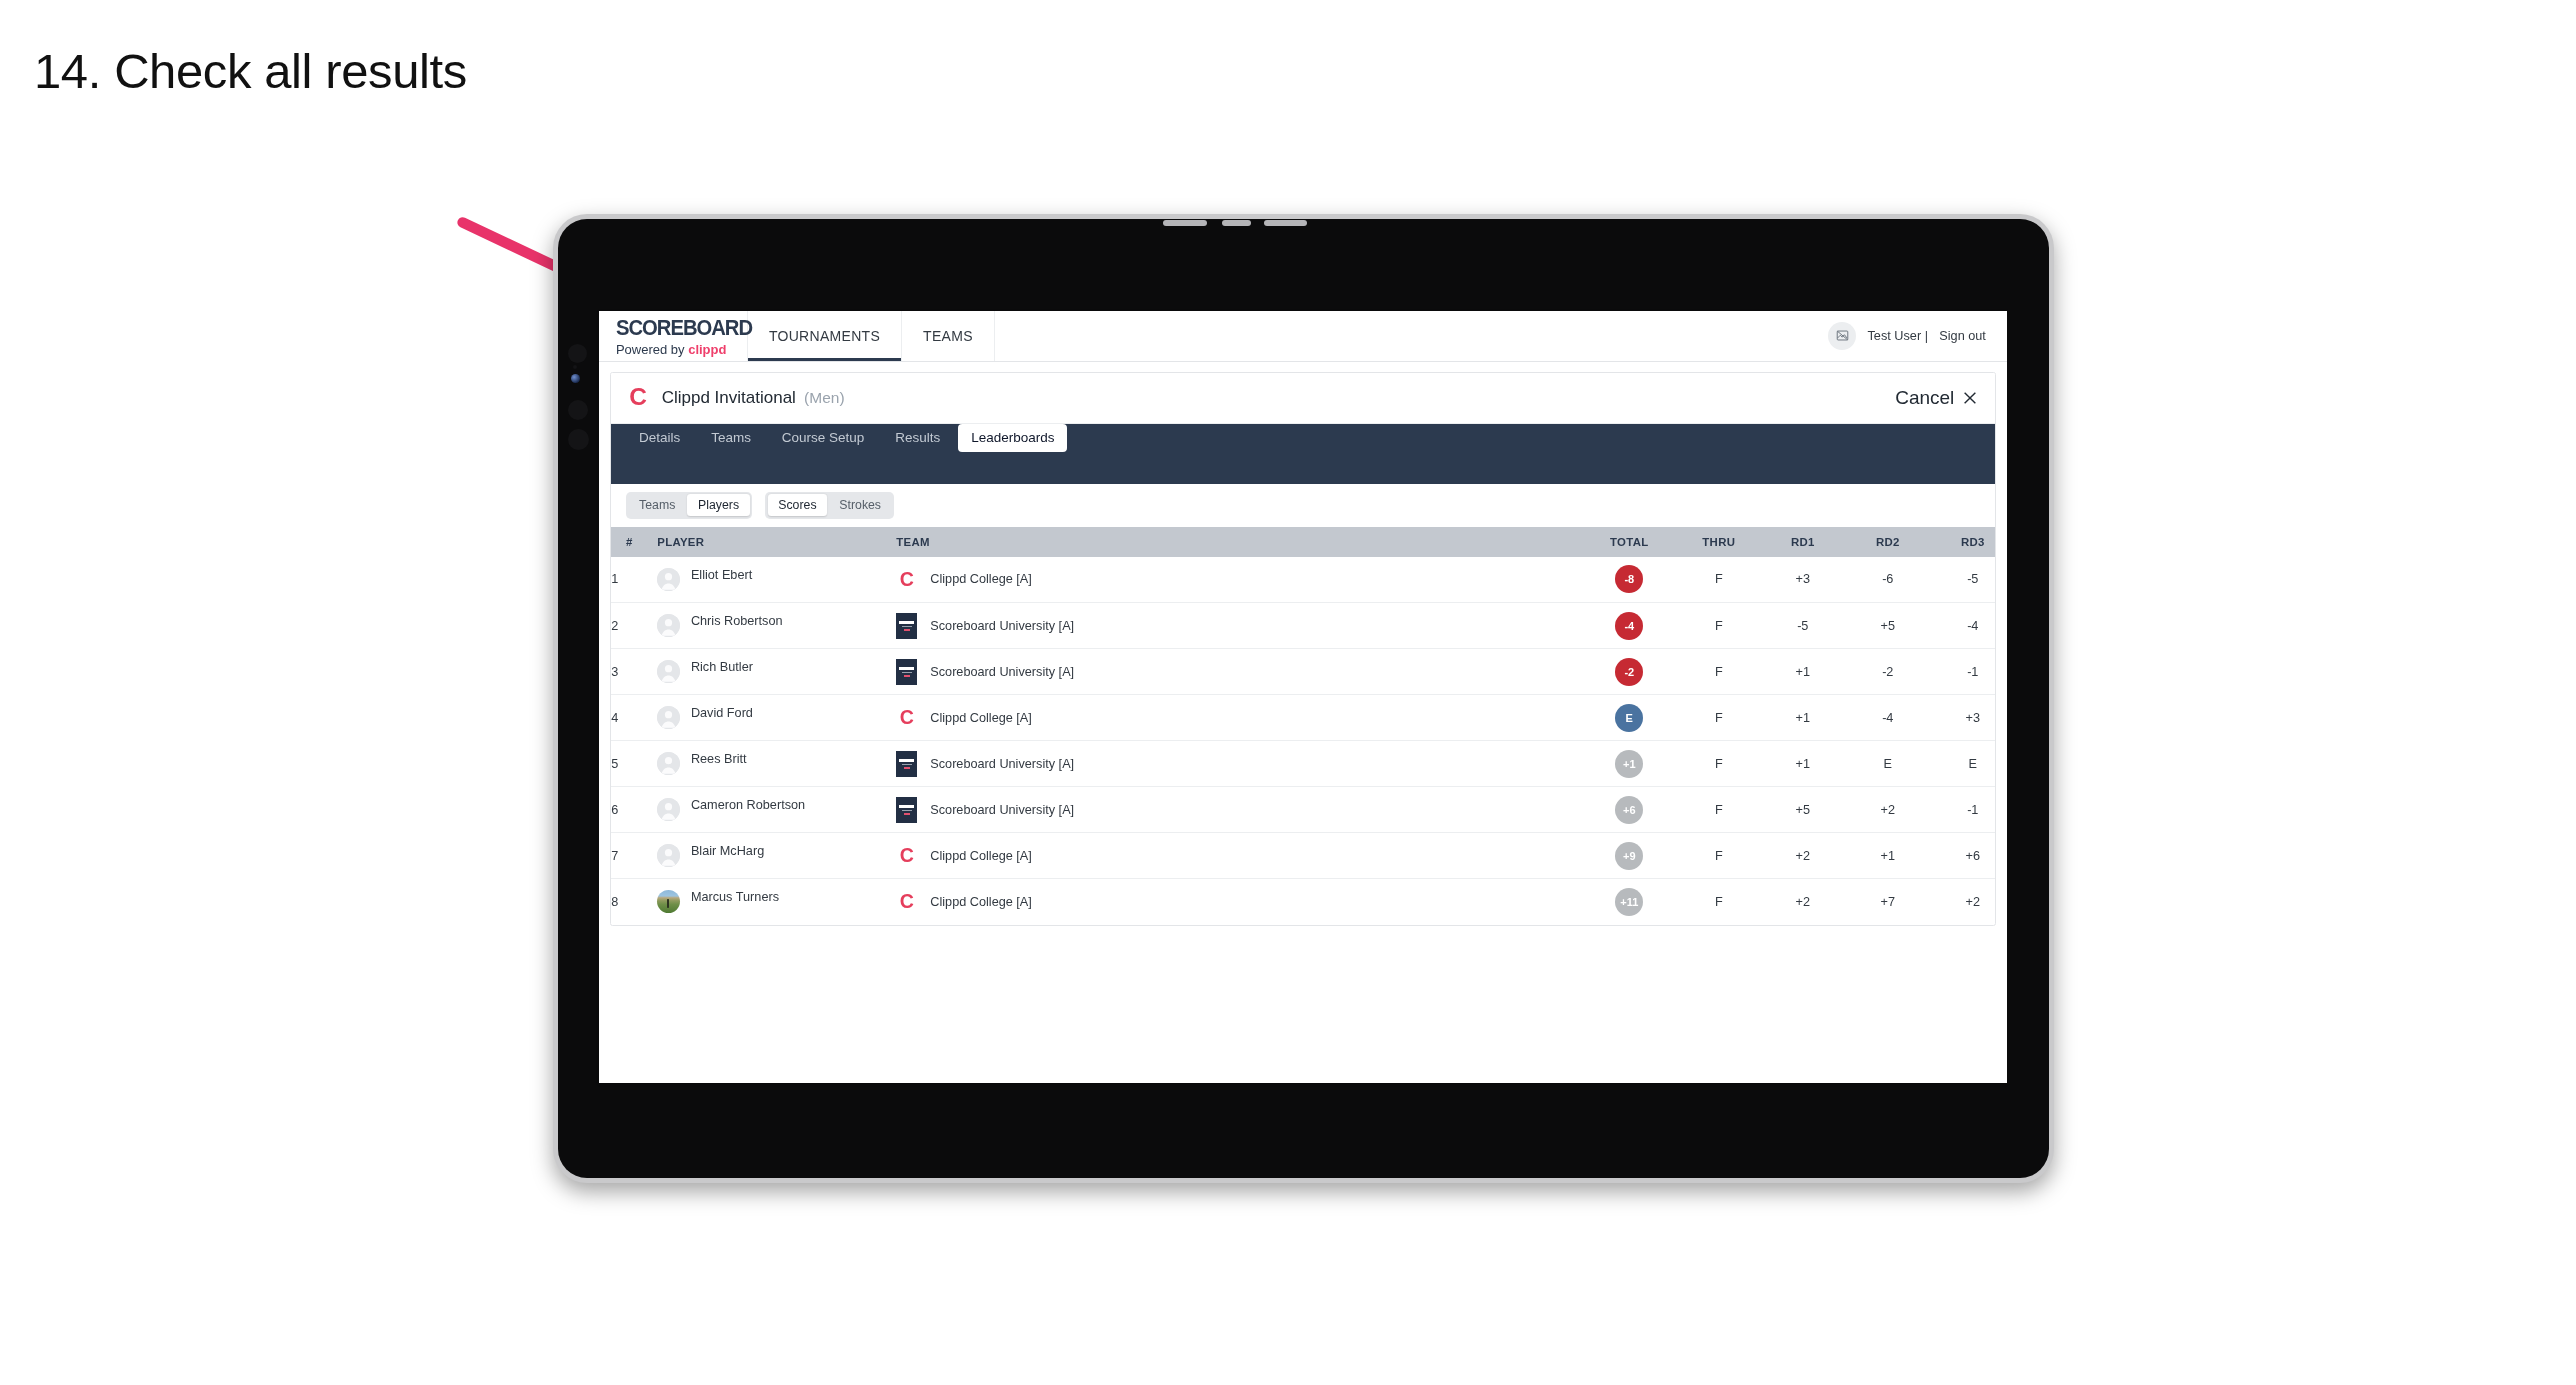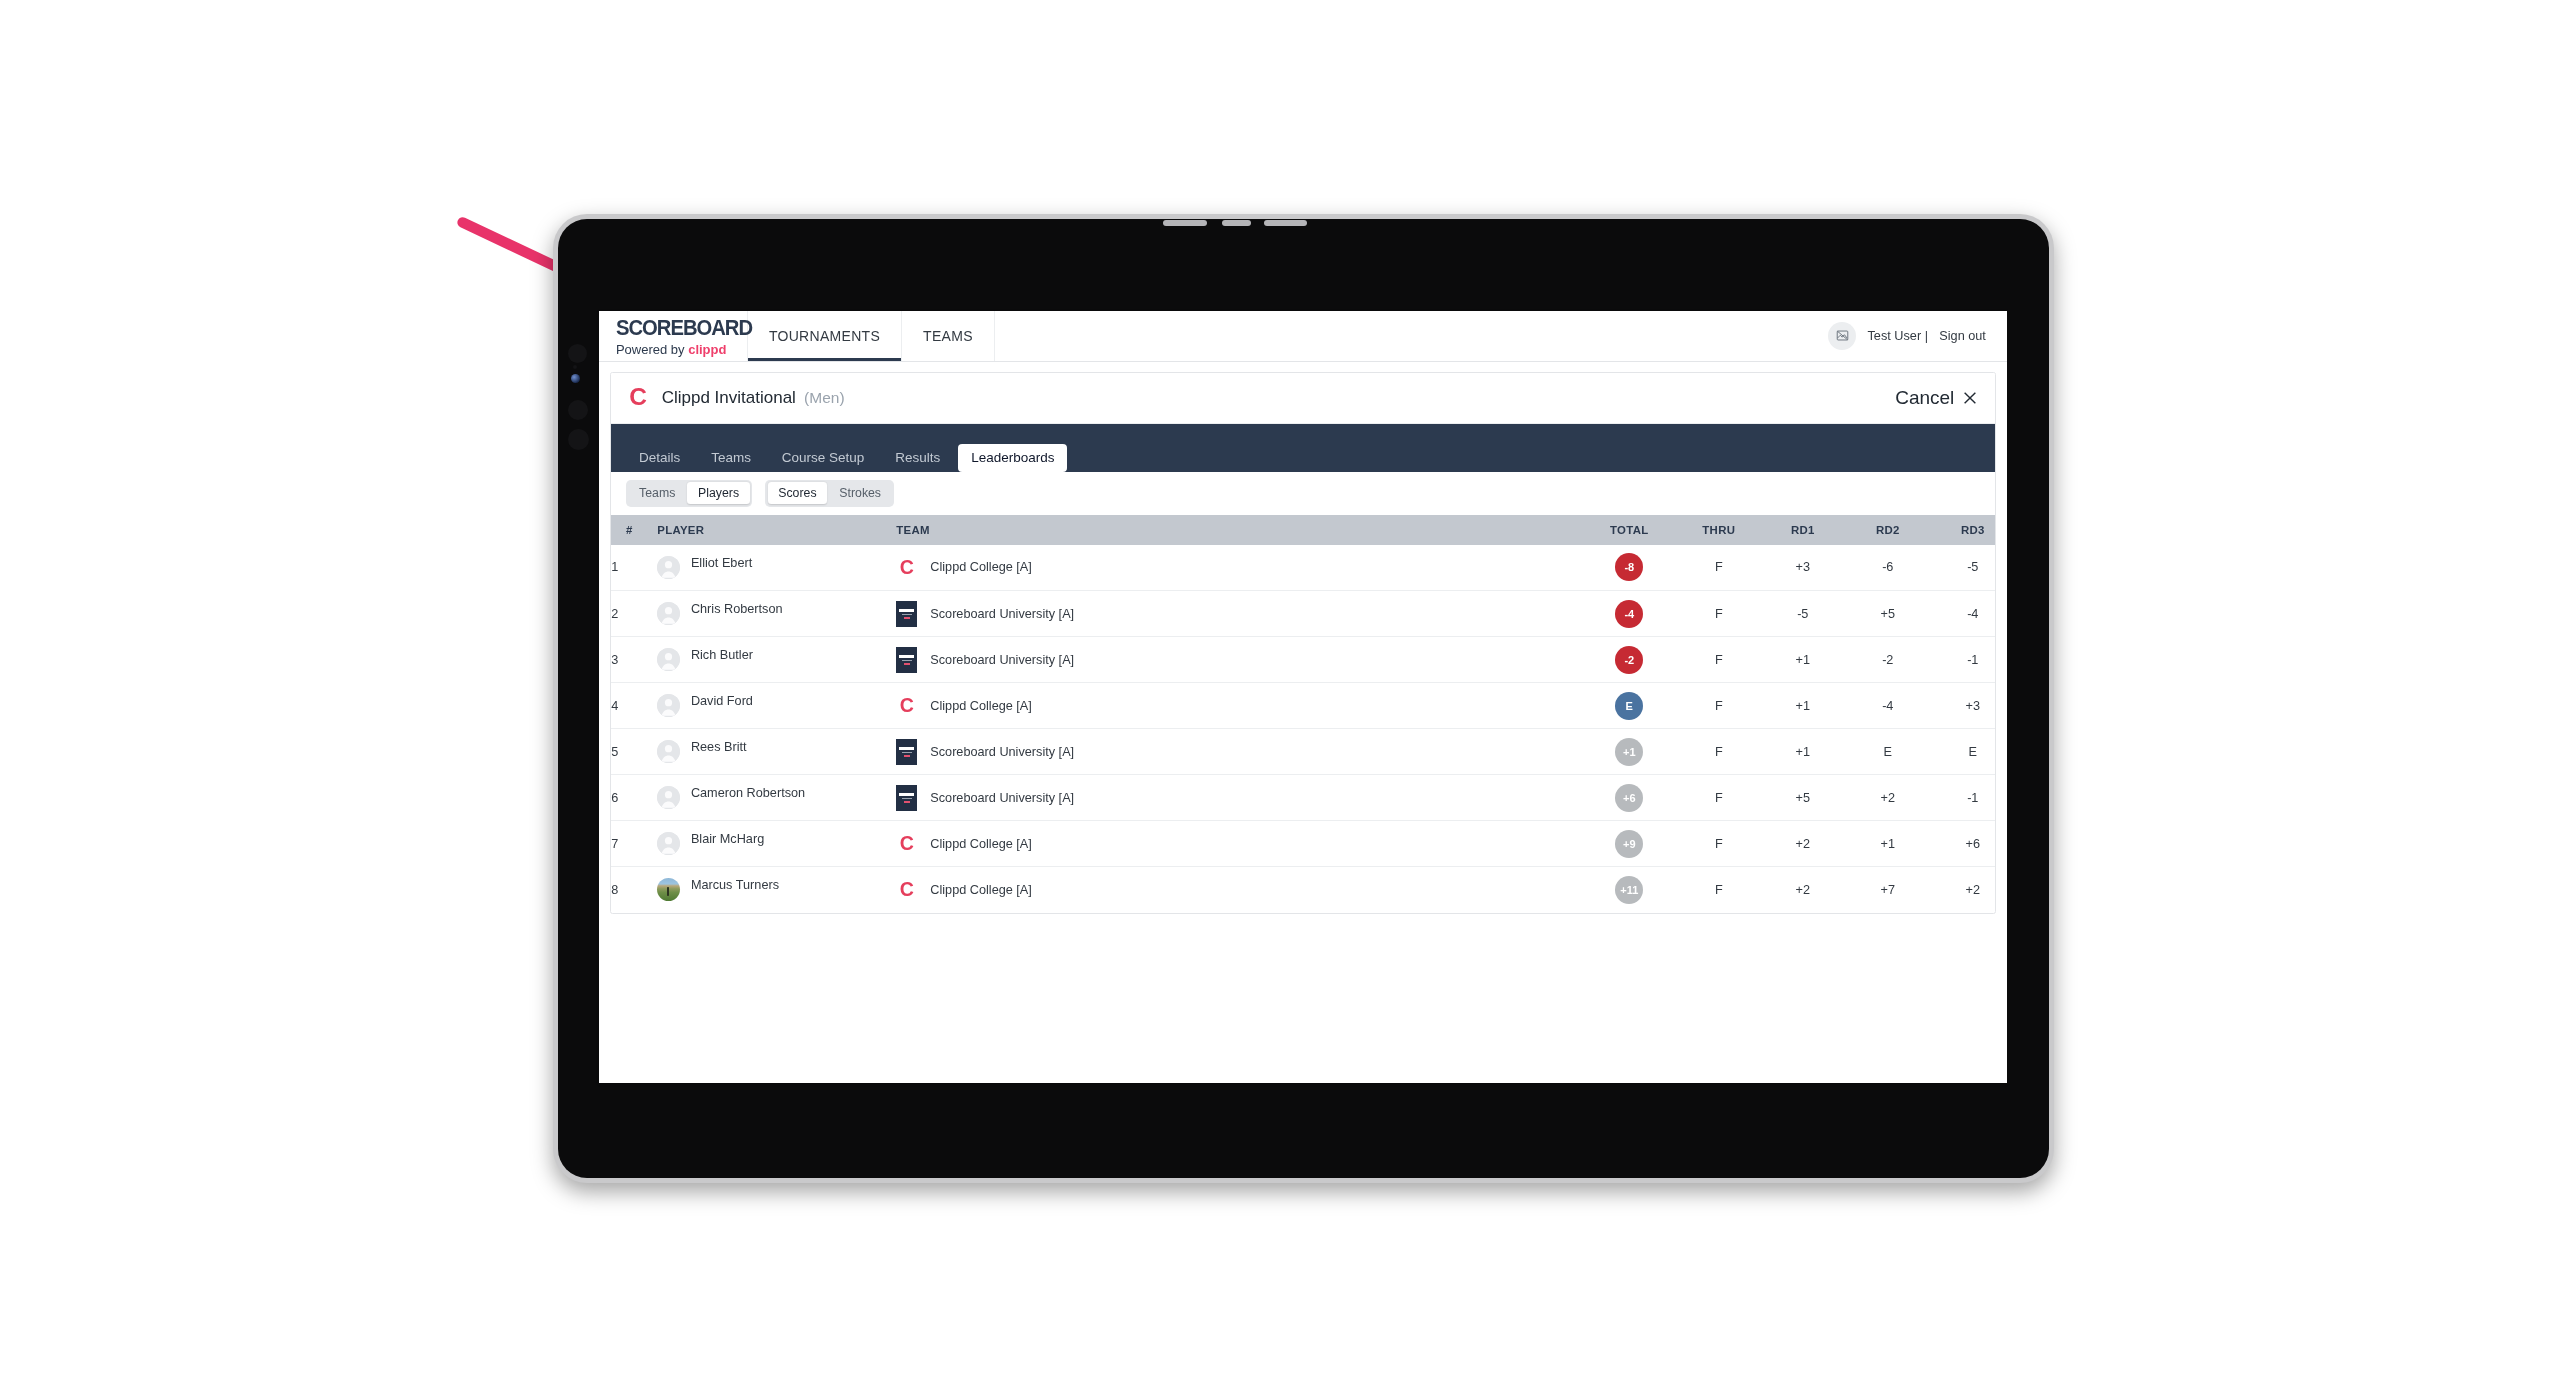--- a/index.html
+++ b/index.html
@@ -184,24 +184,24 @@
     margin-left: auto;
     display: flex;
     align-items: center;
     gap: 8.2px;
     cursor: pointer;
   }
   #cancel-label { font-size: 19px; color: #222a33; }
 
   
   #tabs {
-    height: 48px;
+    height: 60px;
     background: #2c3a4f;
     display: flex;
-    align-items: flex-end;
+    align-items: flex-start;
     padding: 0 14.7px;
     gap: 4.9px;
   }
   .tab {
     font-size: 13.5px;
     color: #c3cad3;
     padding: 6.5px 13px;
     border-radius: 4.1px;
     cursor: pointer;
     white-space: nowrap;
@@ -348,20 +348,21 @@
   .badge.under  { background: #c62a33; }
   .badge.even   { background: #4a73a0; }
   .badge.over   { background: #b7babd; }
 
   .num-cell { text-align: center; color: #4a525c; }
 </style>
 </head>
 <body>
 
 <div id="instruction">
+  <div>14. Check all results</div>
 </div>
 
 <svg id="arrow-annotation" viewBox="0 0 3151 1695">
   <line x1="566" y1="272" x2="1140" y2="543" stroke="#e8336a" stroke-width="13" stroke-linecap="round"></line>
   <polygon points="1195,568 1119,524 1132,587" fill="#e8336a"></polygon>
 </svg>
 
 <div id="tablet">
   <div id="tablet-screen">
     <div class="bezel-speaker" style="left:605px; width:44px;"></div>

